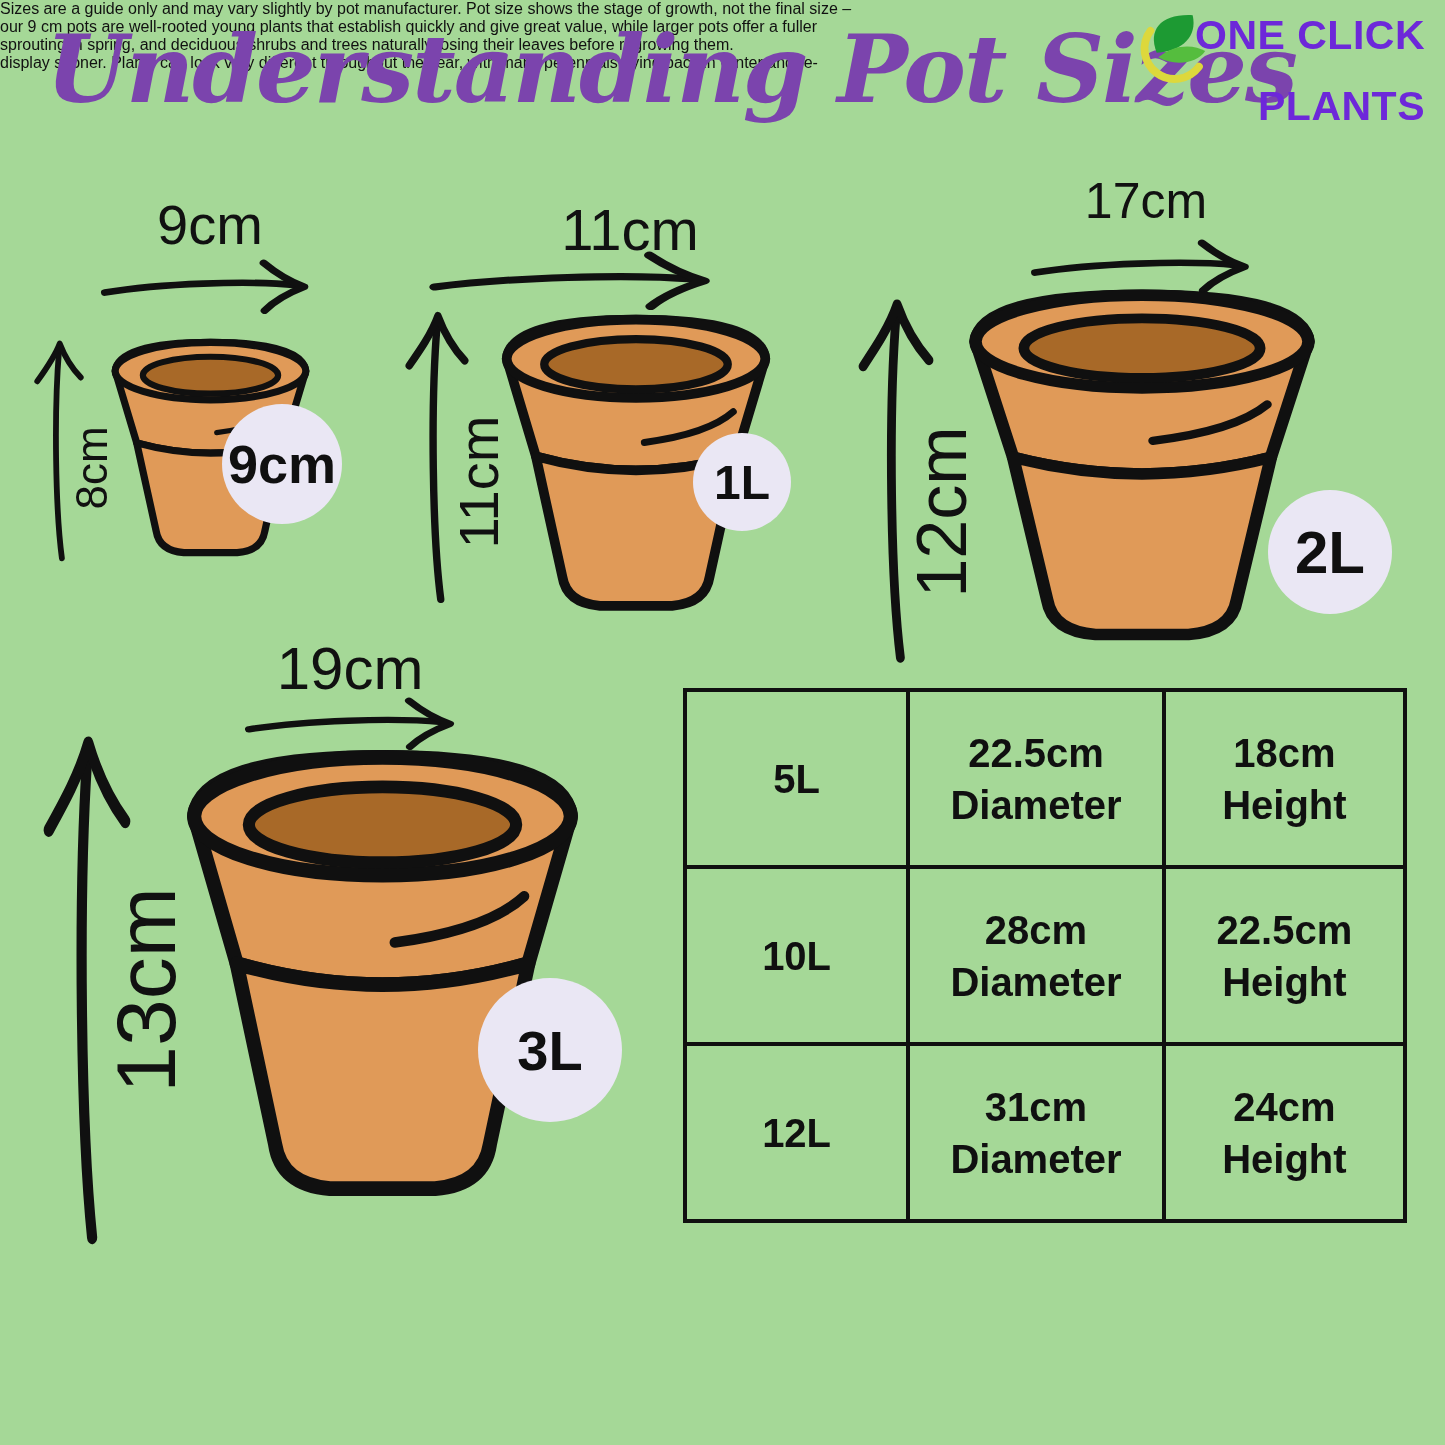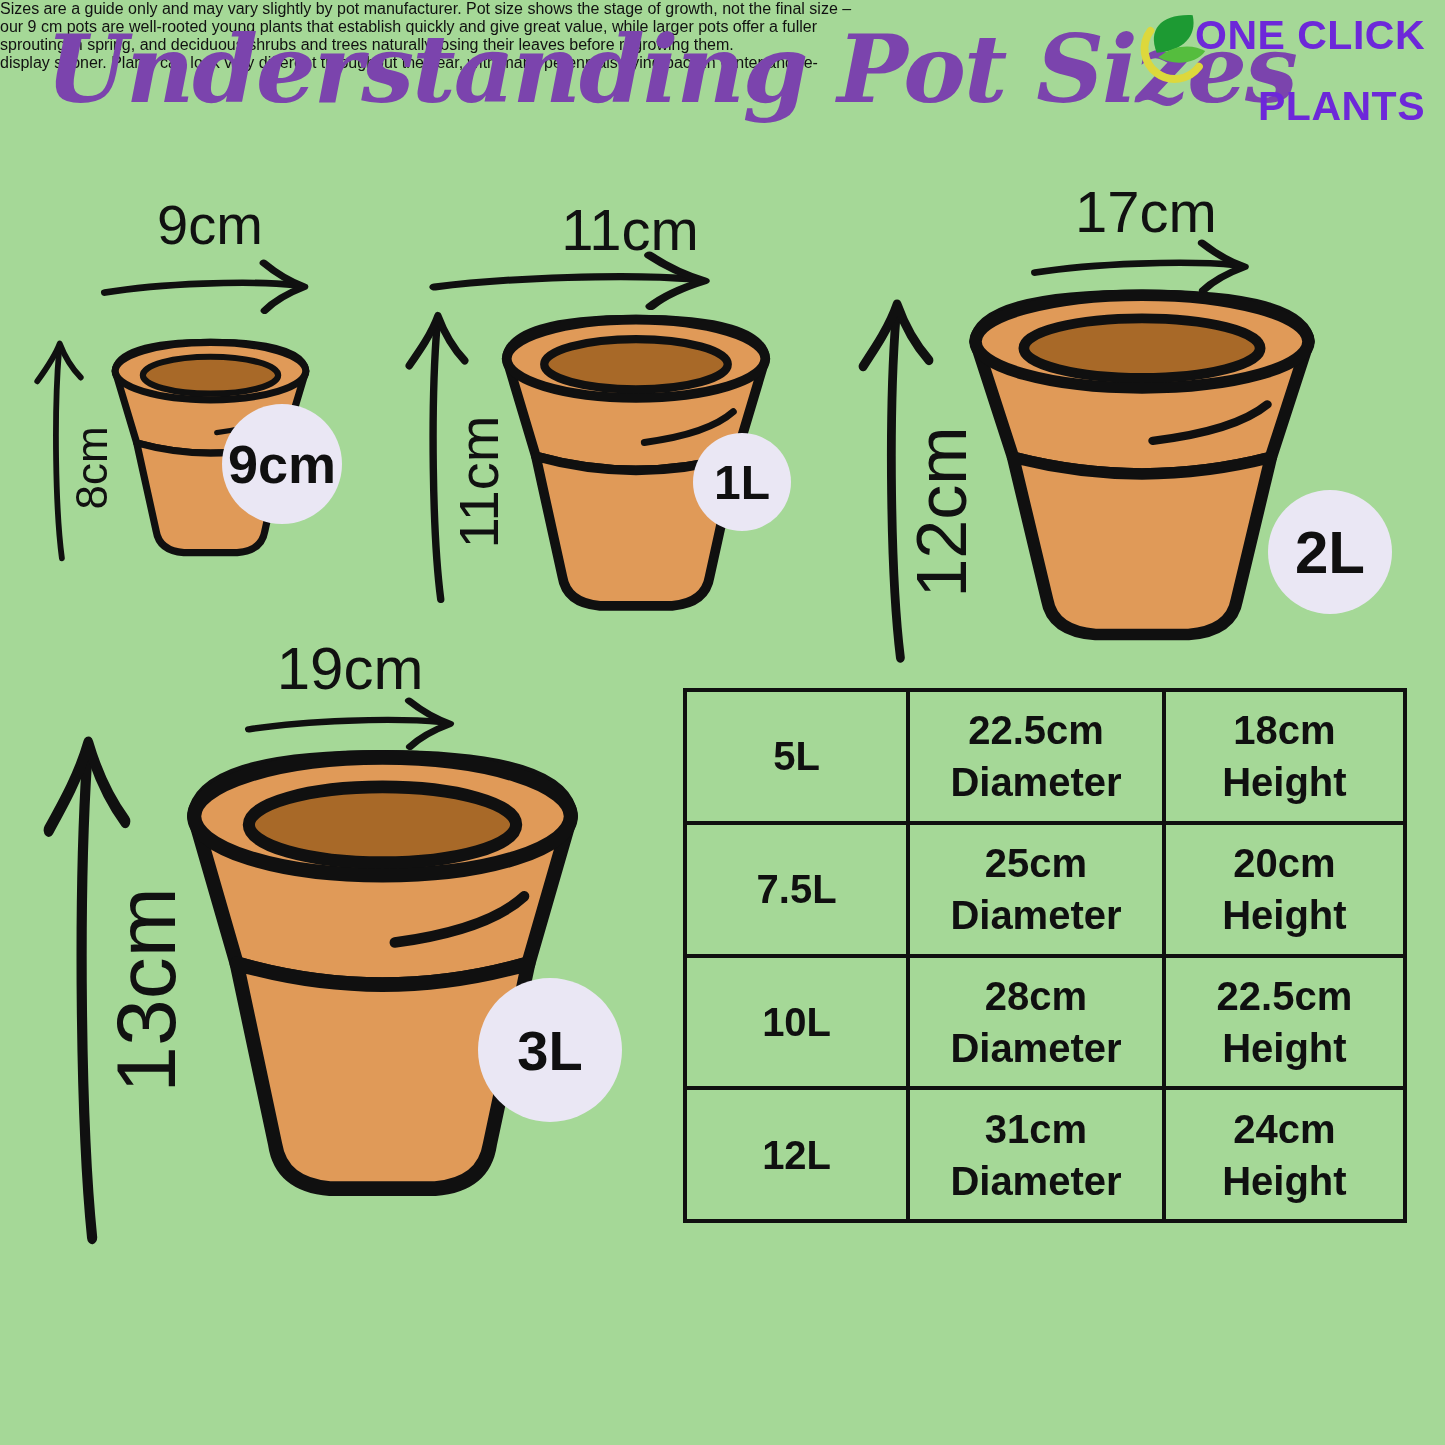--- a/index.html
+++ b/index.html
@@ -120,21 +120,21 @@
     <svg class="potsvg" style="left:497px; top:300px; width:278px; height:324px" viewBox="0 0 200 232" preserveAspectRatio="none">
         <use href="#potShape"></use>
       </svg>
     <div class="badge" style="left:742px; top:482px; width:98px; height:98px; font-size:48px">
       <span>1L</span>
     </div>
   </section>
 
   
   <section class="pot-sec">
-    <div class="wlabel" style="left:1146px; top:178px; font-size:58px">17cm</div>
+    <div class="wlabel" style="left:1146px; top:172px; font-size:50px">17cm</div>
     <svg class="arrow" style="left:1030px; top:238px; width:250px; height:56px" viewBox="0 0 240 68" preserveAspectRatio="none">
         <use href="#harrowShape"></use>
       </svg>
     <svg class="arrow" style="left:852px; top:292px; width:88px; height:372px" viewBox="0 0 80 300" preserveAspectRatio="none">
         <use href="#varrowShape"></use>
       </svg>
     <div class="vlabel" style="left:942px; top:512px; font-size:70px">12cm</div>
     <svg class="potsvg" style="left:963px; top:272px; width:358px; height:384px" viewBox="0 0 200 232" preserveAspectRatio="none">
         <use href="#potShape"></use>
       </svg>
@@ -174,31 +174,20 @@
         <td>
             <div>22.5cm</div>
             <div>Diameter</div>
           </td>
         <td>
             <div>18cm</div>
             <div>Height</div>
           </td>
       </tr>
       <tr>
-        <td>7.5L</td>
-        <td>
-            <div>25cm</div>
-            <div>Diameter</div>
-          </td>
-        <td>
-            <div>20cm</div>
-            <div>Height</div>
-          </td>
-      </tr>
-      <tr>
         <td>10L</td>
         <td>
             <div>28cm</div>
             <div>Diameter</div>
           </td>
         <td>
             <div>22.5cm</div>
             <div>Height</div>
           </td>
       </tr>

